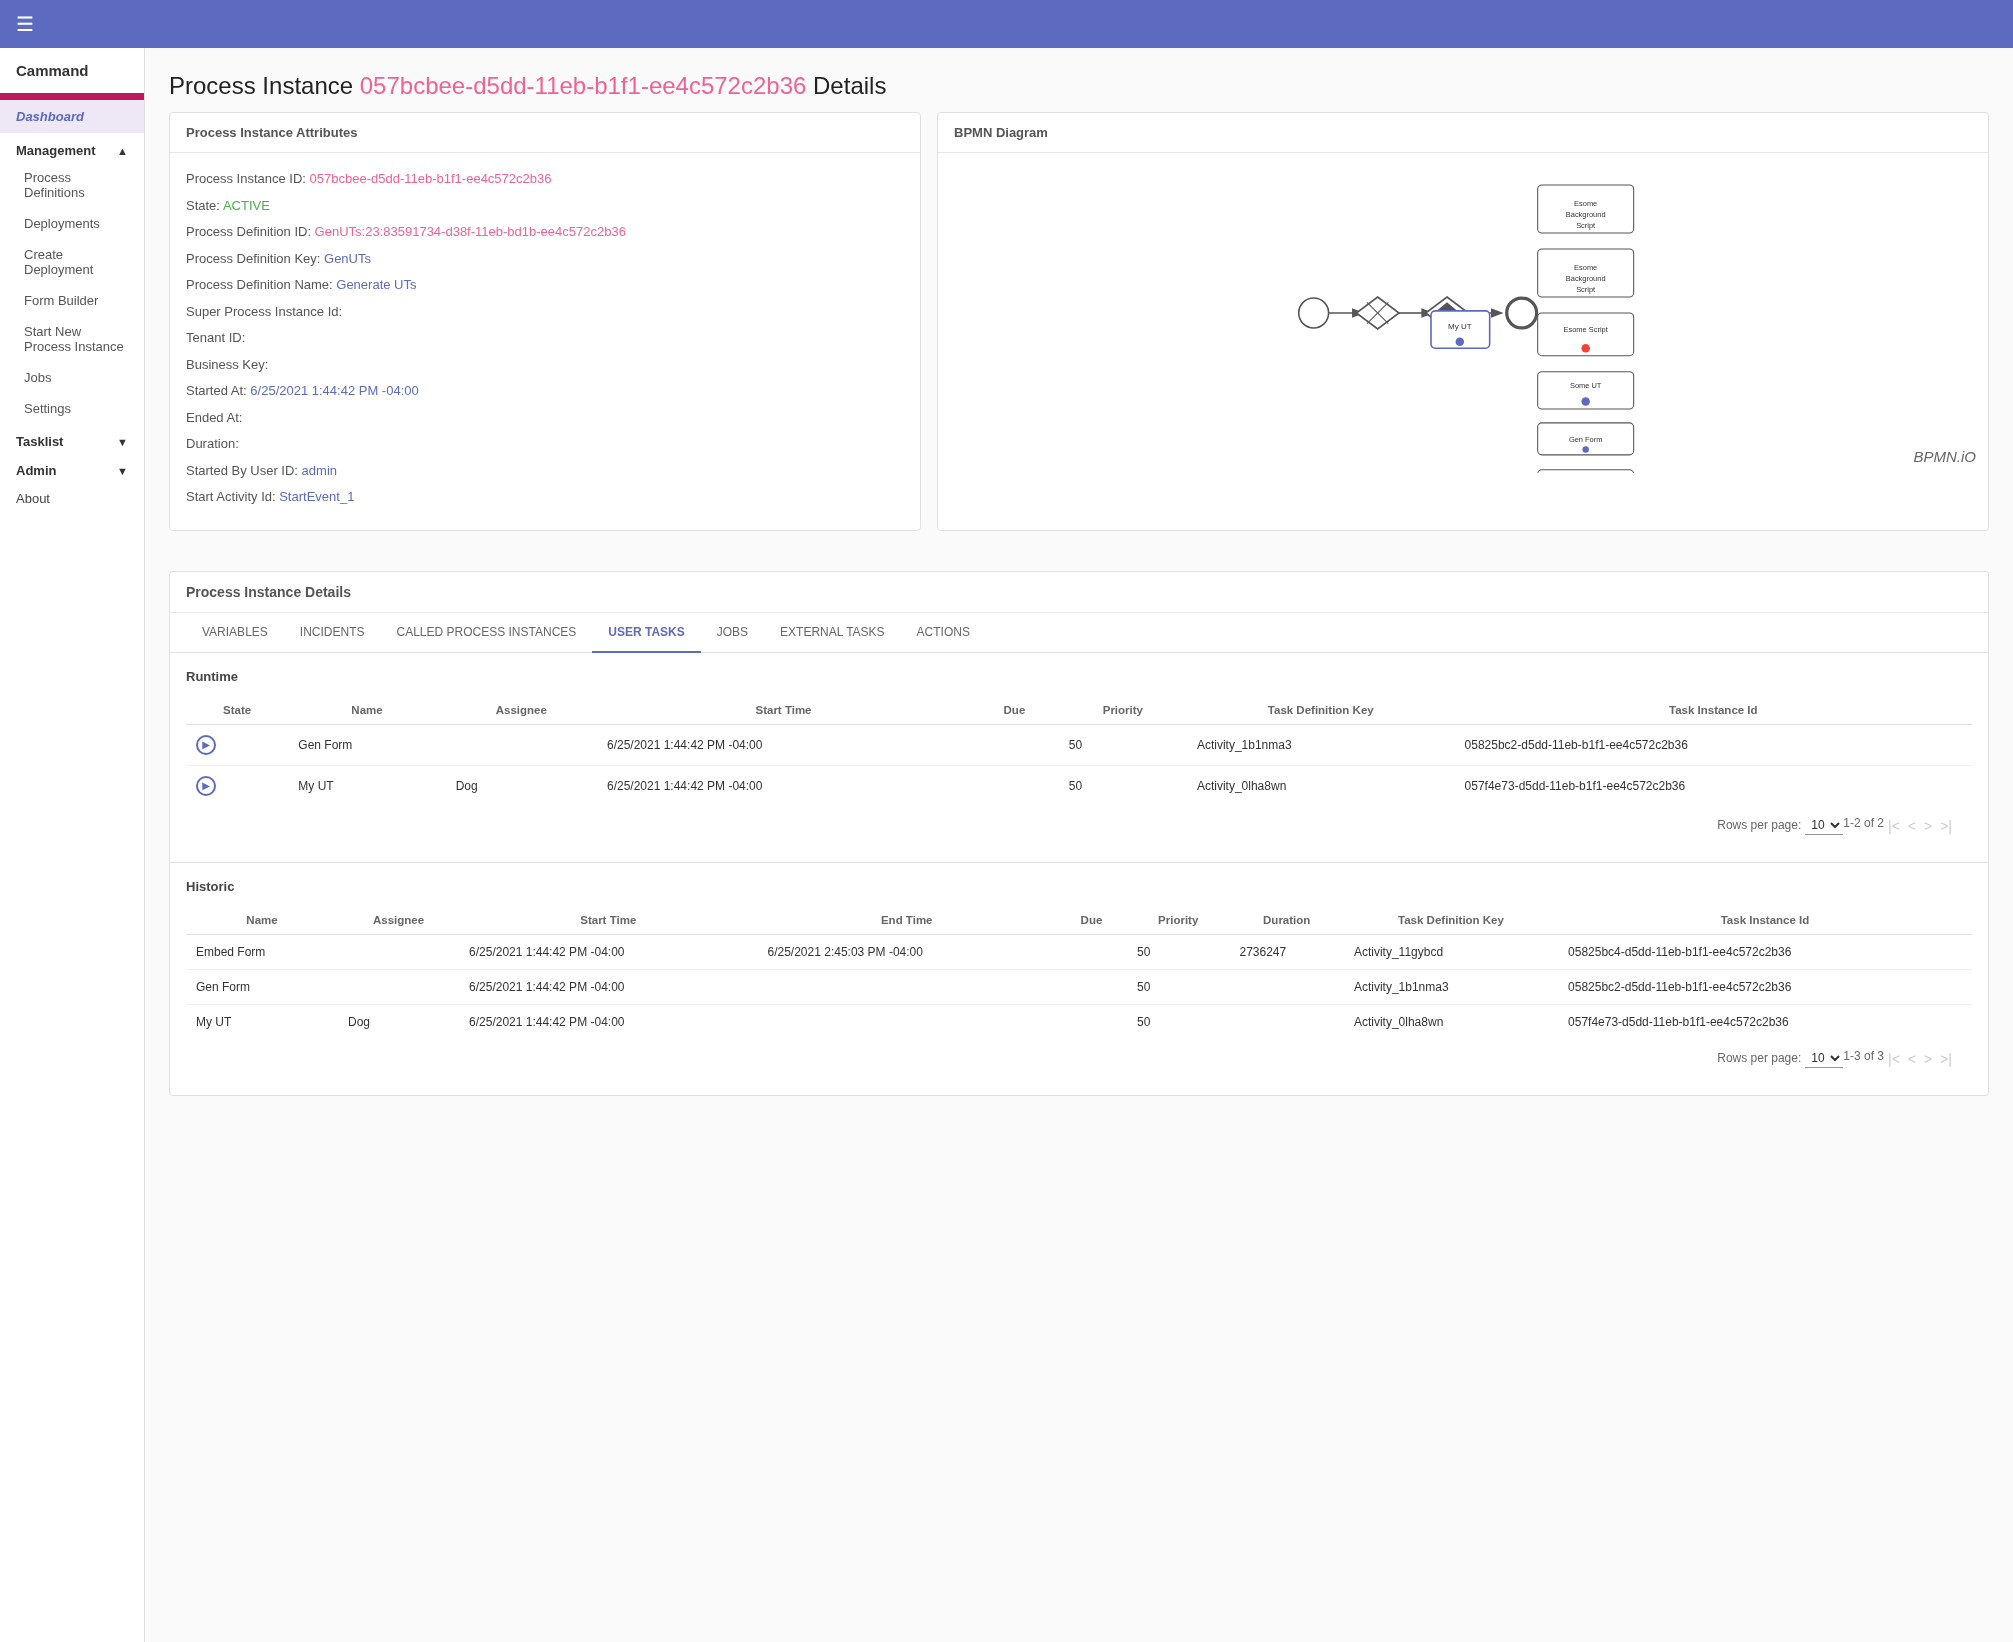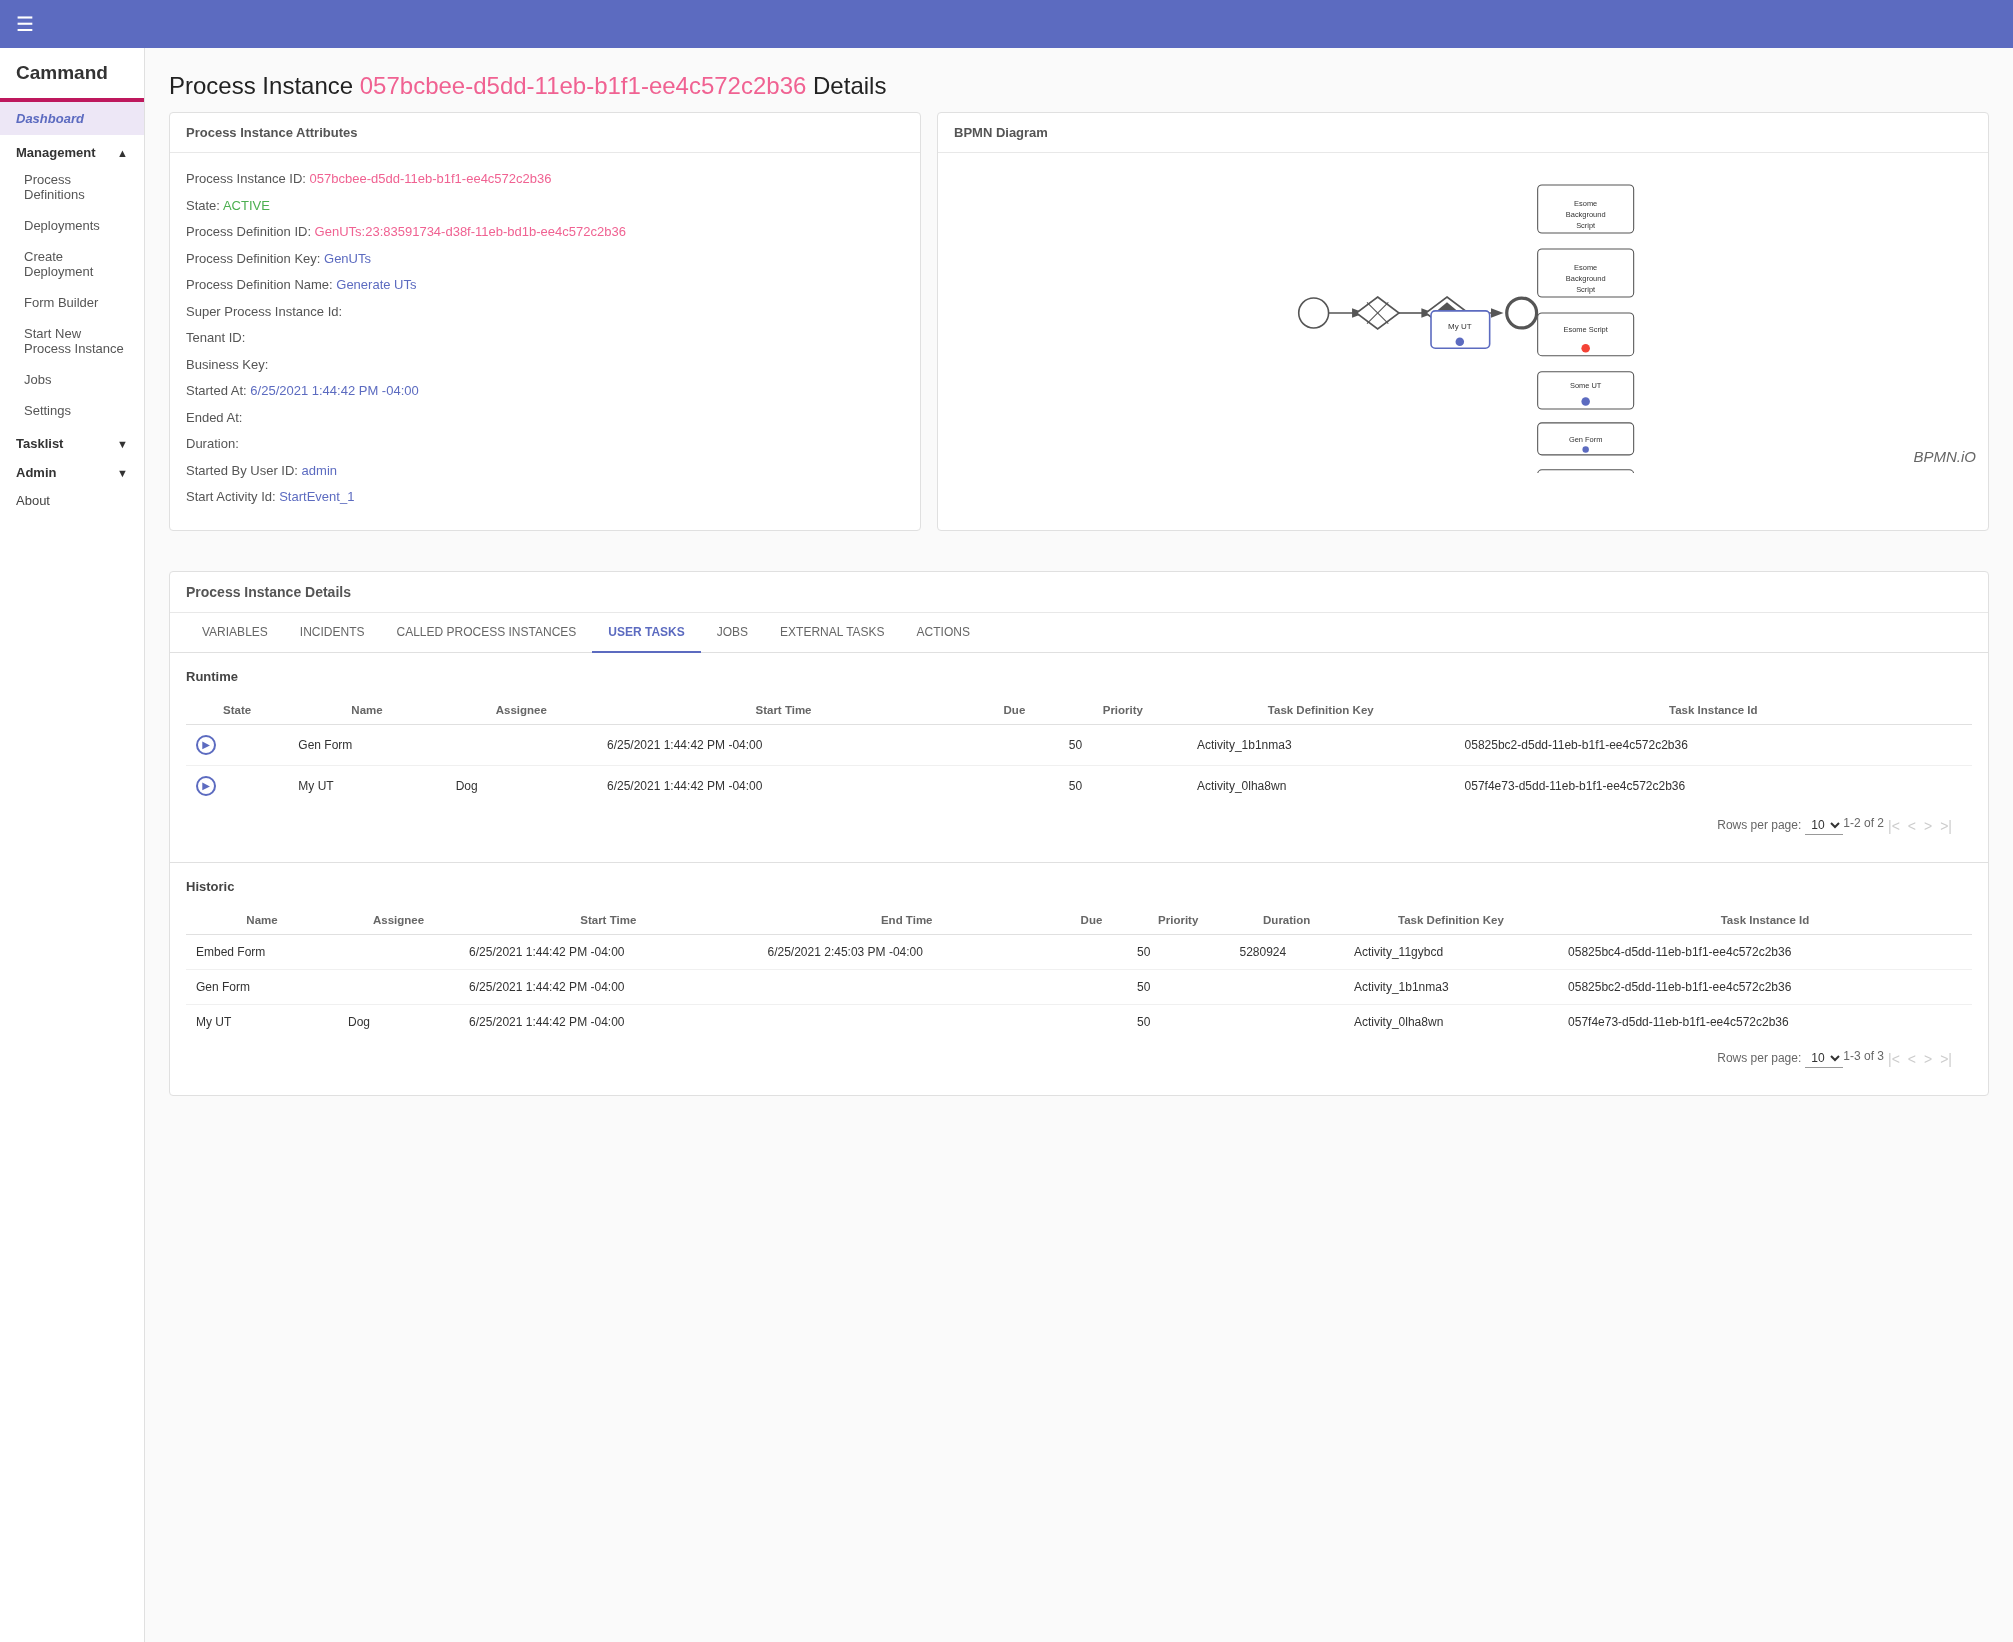--- a/index.html
+++ b/index.html
@@ -25,24 +25,24 @@
       width: 145px;
       background: white;
       border-right: 1px solid #e0e0e0;
       display: flex;
       flex-direction: column;
       flex-shrink: 0;
       overflow-y: auto;
     }
     .sidebar-brand {
       padding: 14px 16px;
-      font-size: 19px;
+      font-size: 15px;
       font-weight: bold;
       color: #333;
-      border-bottom: 4px solid #be185d;
+      border-bottom: 7px solid #be185d;
     }
     .sidebar-item {
       padding: 9px 16px;
       color: #444;
       cursor: pointer;
       font-size: 13px;
     }
     .sidebar-item.active { color: #5c6bc0; font-weight: bold; background: #ede7f6; font-style: italic; }
     .sidebar-section {
       display: flex;
@@ -467,21 +467,21 @@
             </tr>
           </thead>
           <tbody>
             <tr>
               <td>Embed Form</td>
               <td></td>
               <td>6/25/2021 1:44:42 PM -04:00</td>
               <td>6/25/2021 2:45:03 PM -04:00</td>
               <td></td>
               <td>50</td>
-              <td>5280924</td>
+              <td>2736247</td>
               <td>Activity_11gybcd</td>
               <td>05825bc4-d5dd-11eb-b1f1-ee4c572c2b36</td>
             </tr>
             <tr>
               <td>Gen Form</td>
               <td></td>
               <td>6/25/2021 1:44:42 PM -04:00</td>
               <td></td>
               <td></td>
               <td>50</td>

